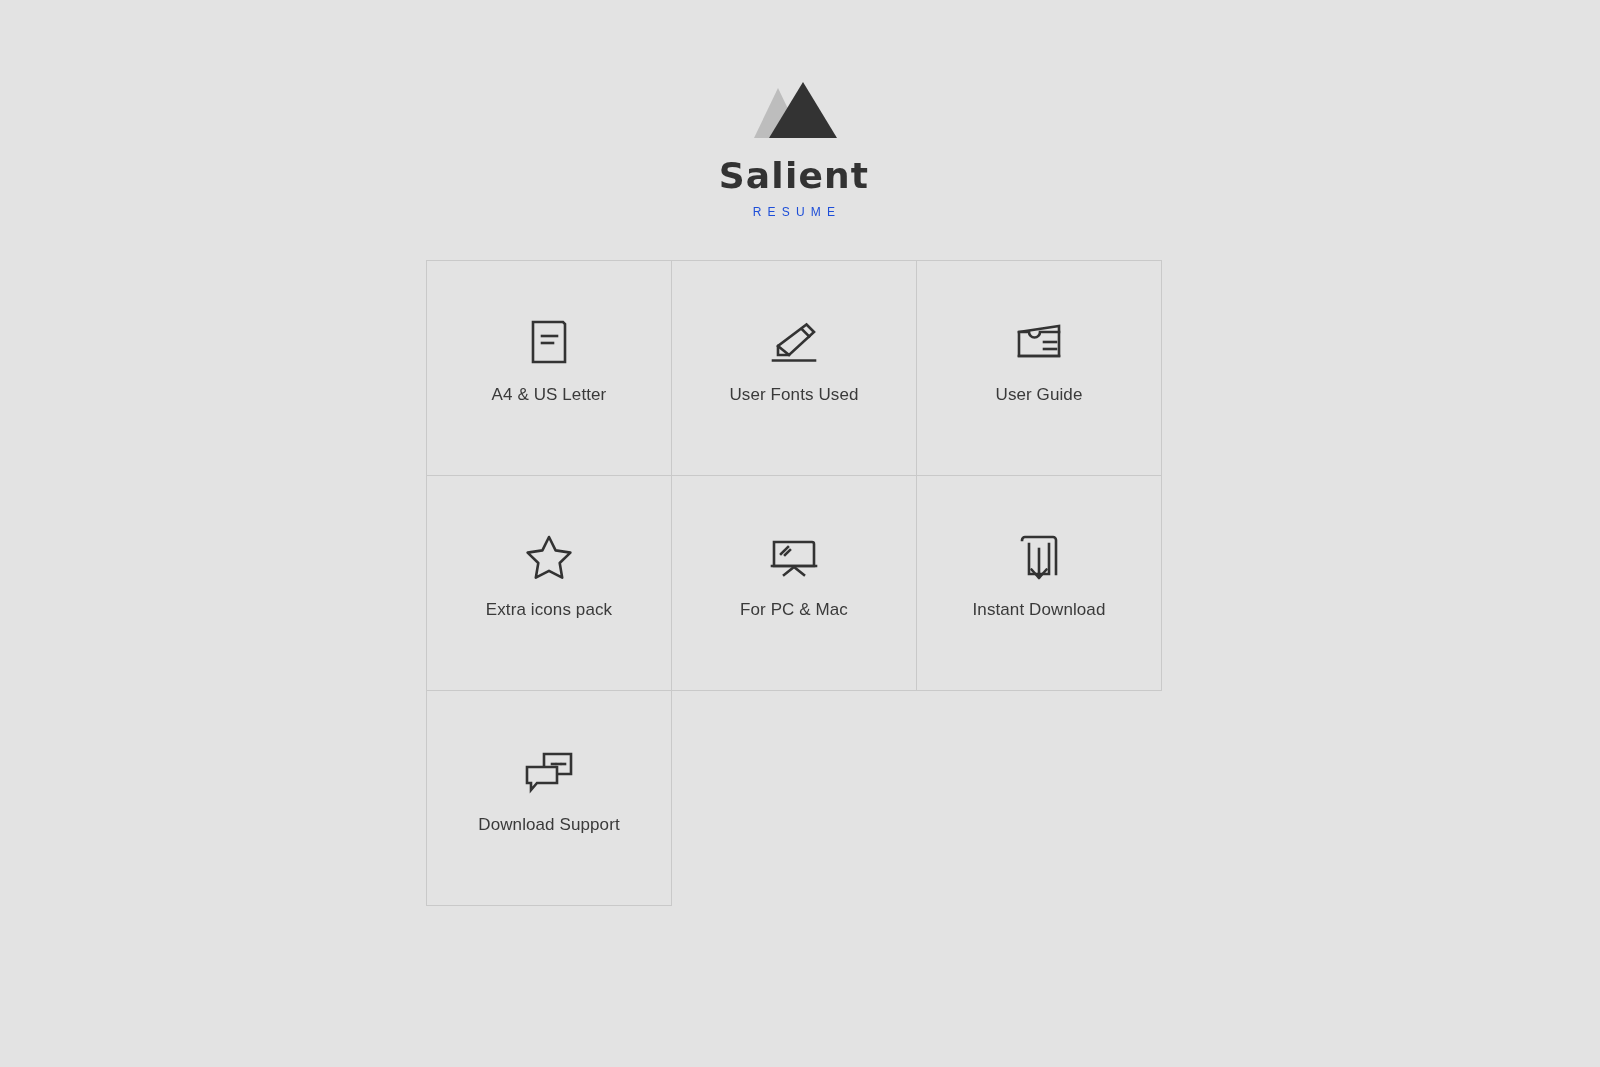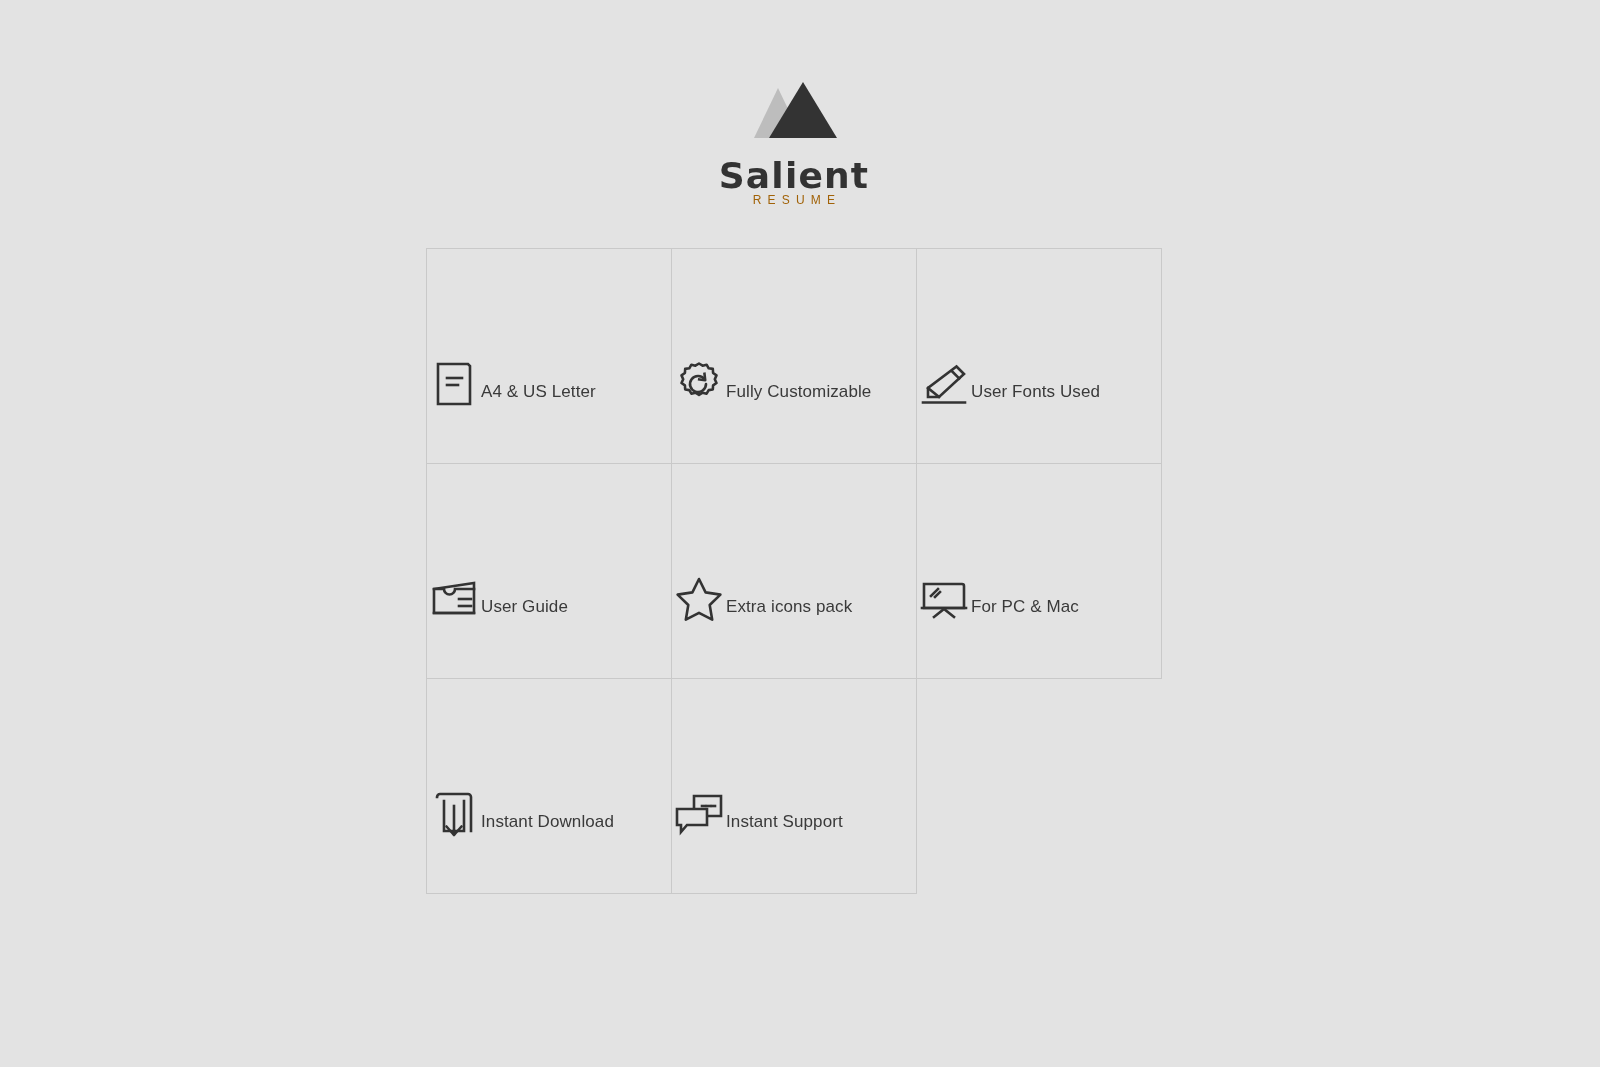--- a/index.html
+++ b/index.html
@@ -38,45 +38,46 @@
   .brand-mark svg { display: block; }
   .brand-name {
     font-family: "DejaVu Sans", sans-serif;
     font-size: 36px;
     font-weight: bold;
     letter-spacing: 1.2px;
     color: #333333;
     line-height: 1;
   }
   .brand-sub {
+    margin-top: 12px;
     font-family: "Liberation Sans", sans-serif;
     font-size: 12px;
     font-weight: normal;
     letter-spacing: 6.2px;
-    color: #a16207;
+    color: #1d4ed8;
     text-indent: 6px;
     line-height: 1;
   }
 
   
   .feature-grid {
     margin-top: 42px;
     width: 735px;
     display: grid;
     grid-template-columns: repeat(3, 1fr);
     grid-template-rows: repeat(3, 215px);
     border-top: 1px solid #c9c9c9;
     border-left: 1px solid #c9c9c9;
     background: #e3e3e3;
   }
   .feature-cell {
     border-right: 1px solid #c9c9c9;
     border-bottom: 1px solid #c9c9c9;
     display: flex;
-    flex-direction: row;
+    flex-direction: column;
     align-items: center;
     padding-top: 55px;
     box-sizing: border-box;
   }
   .feature-icon {
     width: 54px;
     height: 52px;
     display: flex;
     align-items: center;
     justify-content: center;
@@ -119,34 +120,20 @@
         <svg width="40" height="48" viewBox="0 0 40 48" fill="none" stroke="#333333" stroke-width="2.6" stroke-linecap="square" stroke-linejoin="miter">
           <path d="M4 4 H34 L36 6 V44 H4 Z"></path>
           <line x1="13" y1="18" x2="28" y2="18"></line>
           <line x1="13" y1="25" x2="24" y2="25"></line>
         </svg>
       </div>
       <div class="feature-label">A4 &amp; US Letter</div>
     </div>
 
 
-    <div class="feature-cell">
-      <div class="feature-icon">
-        <svg width="48" height="48" viewBox="0 0 48 48" fill="none" stroke="#333333" stroke-width="2.6" stroke-linecap="round" stroke-linejoin="round">
-          <path d="M24 3.5
-                   l3.6 2.2 4.0 -1.0 2.1 3.6 4.1 0.6 0.3 4.1 3.4 2.4 -1.7 3.8 1.7 3.8
-                   -3.4 2.4 -0.3 4.1 -4.1 0.6 -2.1 3.6 -4.0 -1.0 -3.6 2.2 -3.6 -2.2
-                   -4.0 1.0 -2.1 -3.6 -4.1 -0.6 -0.3 -4.1 -3.4 -2.4 1.7 -3.8 -1.7 -3.8
-                   3.4 -2.4 0.3 -4.1 4.1 -0.6 2.1 -3.6 4.0 1.0 Z"></path>
-          <path d="M29.6 19.5 A8 8 0 1 0 31 24"></path>
-          <polyline points="29.5,13.8 30.2,20.2 24.2,19.4" stroke-linecap="square"></polyline>
-        </svg>
-      </div>
-      <div class="feature-label">Fully Customizable</div>
-    </div>
 
     <div class="feature-cell">
       <div class="feature-icon">
         <svg width="50" height="46" viewBox="0 0 50 46" fill="none" stroke="#333333" stroke-width="2.6" stroke-linecap="square" stroke-linejoin="miter">
           <path d="M37.5 5.5 L45 13 L20 36 H9 V27 Z"></path>
           <line x1="33.2" y1="10.5" x2="40.2" y2="17.5"></line>
           <line x1="9" y1="27" x2="20" y2="36"></line>
           <line x1="4" y1="41.5" x2="46" y2="41.5"></line>
         </svg>
       </div>
@@ -203,17 +190,17 @@
     <div class="feature-cell">
       <div class="feature-icon">
         <svg width="52" height="44" viewBox="0 0 52 44" fill="none" stroke="#333333" stroke-width="2.6" stroke-linecap="square" stroke-linejoin="miter">
           <path d="M21 4 H48 V24 H21 Z"></path>
           <line x1="29" y1="14" x2="32" y2="14"></line>
           <line x1="34" y1="14" x2="37" y2="14"></line>
           <line x1="39" y1="14" x2="42" y2="14"></line>
           <path d="M4 17 H34 V33 H14 L8 40 V33 H4 Z" fill="#e3e3e3"></path>
         </svg>
       </div>
-      <div class="feature-label">Instant Support</div>
+      <div class="feature-label">Download Support</div>
     </div>
 
   </div>
 </div>
 
 </body></html>

